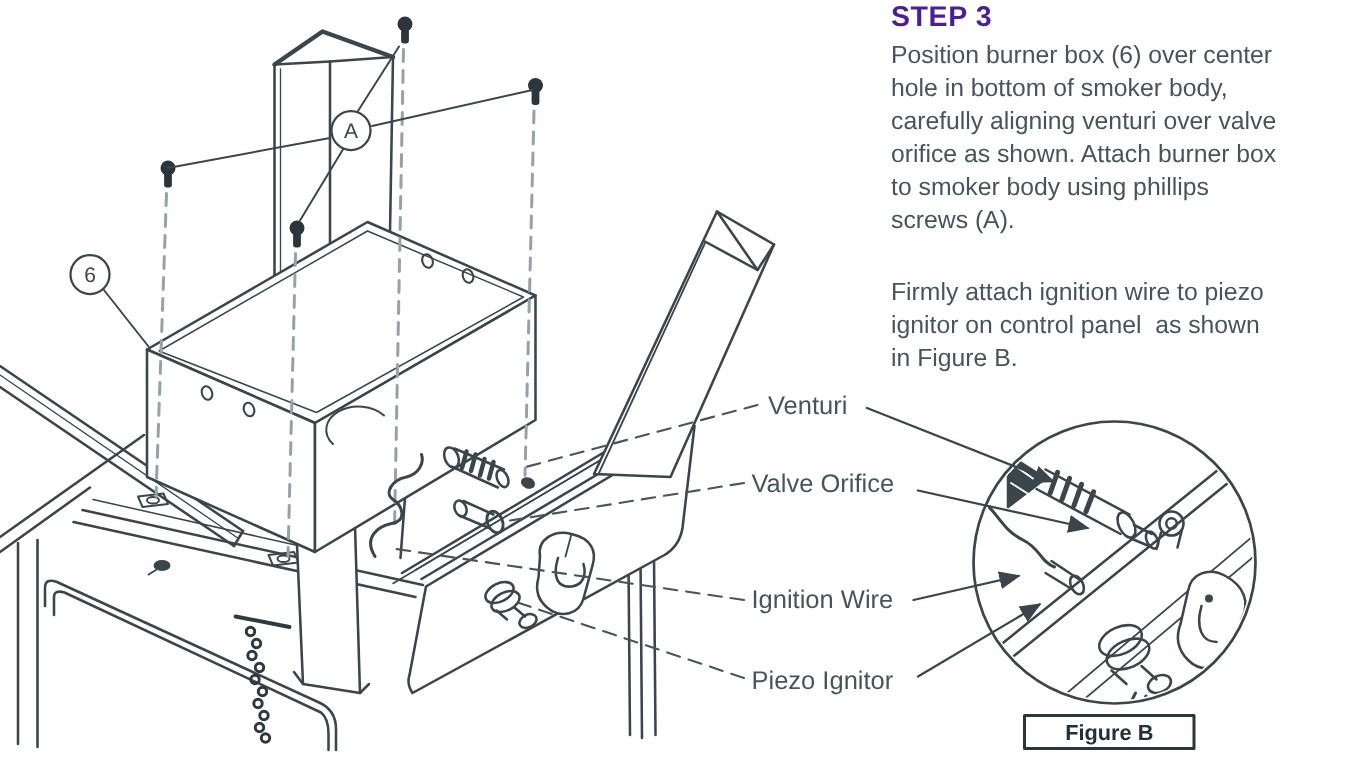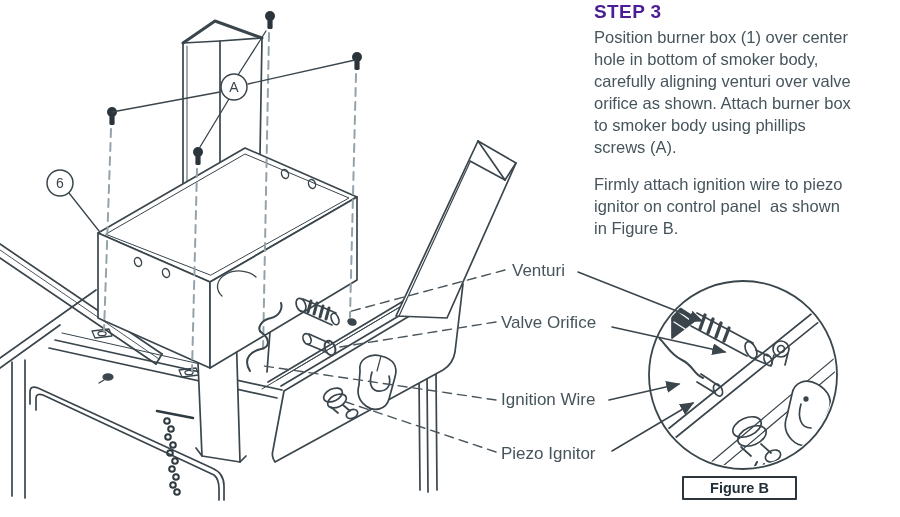--- a/index.html
+++ b/index.html
@@ -3,21 +3,21 @@
 <meta charset="utf-8">
 <style>
   html,body{margin:0;padding:0;background:#fff}
   .page{position:relative;width:900px;height:517px;background:#fff;overflow:hidden;
         font-family:"Liberation Sans",sans-serif}
   .page svg{position:absolute;left:0;top:0}
   .textcol{position:absolute;left:594px;top:0;width:300px;color:#46555c}
   .textcol h1{font-size:19px;line-height:22px;margin:1px 0 3px;color:#4c1d95;
               font-weight:bold;letter-spacing:.4px}
   .textcol p{font-size:16.5px;line-height:22px;margin:0;white-space:pre-wrap}
-  .textcol p.note{margin-top:15px}
+  .textcol p.note{margin-top:26px}
   .svg-label{font-size:17px;fill:#46555c}
   .callout-letter{font-size:14px;fill:#3a454c;font-weight:normal}
   .fig-caption{font-size:14.5px;font-weight:bold;fill:#22303a}
 </style>
 </head>
 <body>
 
 <div class="page">
 
 <svg width="900" height="517" viewBox="0 0 900 517">
@@ -264,21 +264,21 @@
       <path d="M578,272 L702,321" marker-end="url(#arr)"></path>
       <path d="M612,327 L725,352" marker-end="url(#arr)"></path>
       <path d="M609,400 L679,384" marker-end="url(#arr)"></path>
       <path d="M612,451 L693,403" marker-end="url(#arr)"></path>
     </g>
   </g>
 </svg>
 
 <div class="textcol">
   <h1>STEP 3</h1>
-  <p>Position burner box (1) over center
+  <p>Position burner box (6) over center
 hole in bottom of smoker body,
 carefully aligning venturi over valve
 orifice as shown. Attach burner box
 to smoker body using phillips
 screws (A).</p>
   <p class="note">Firmly attach ignition wire to piezo
 ignitor on control panel  as shown
 in Figure B.</p>
 </div>
 

